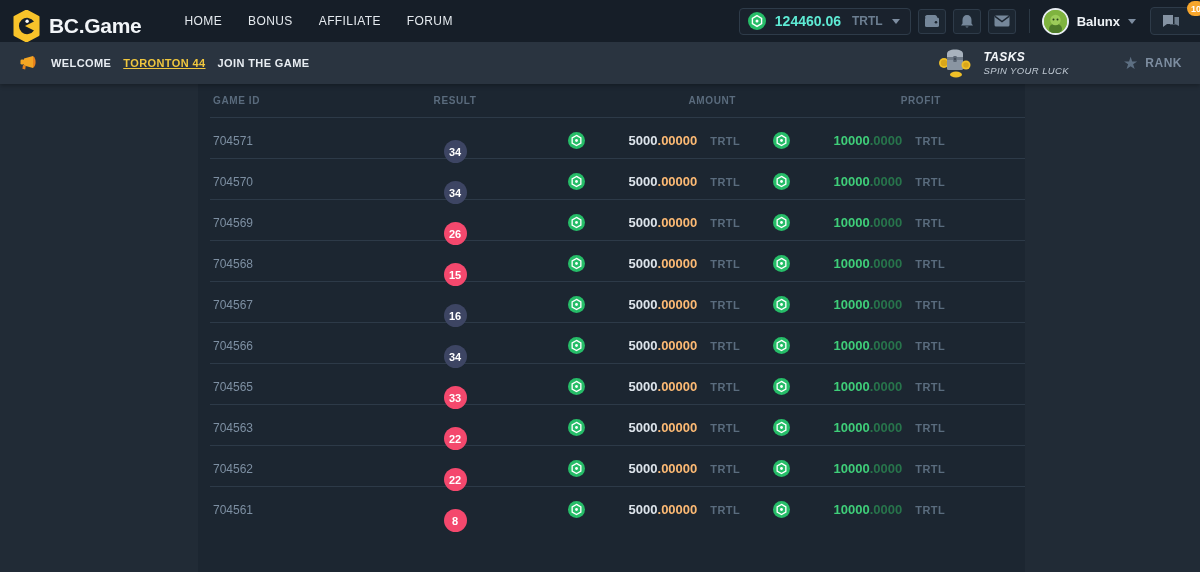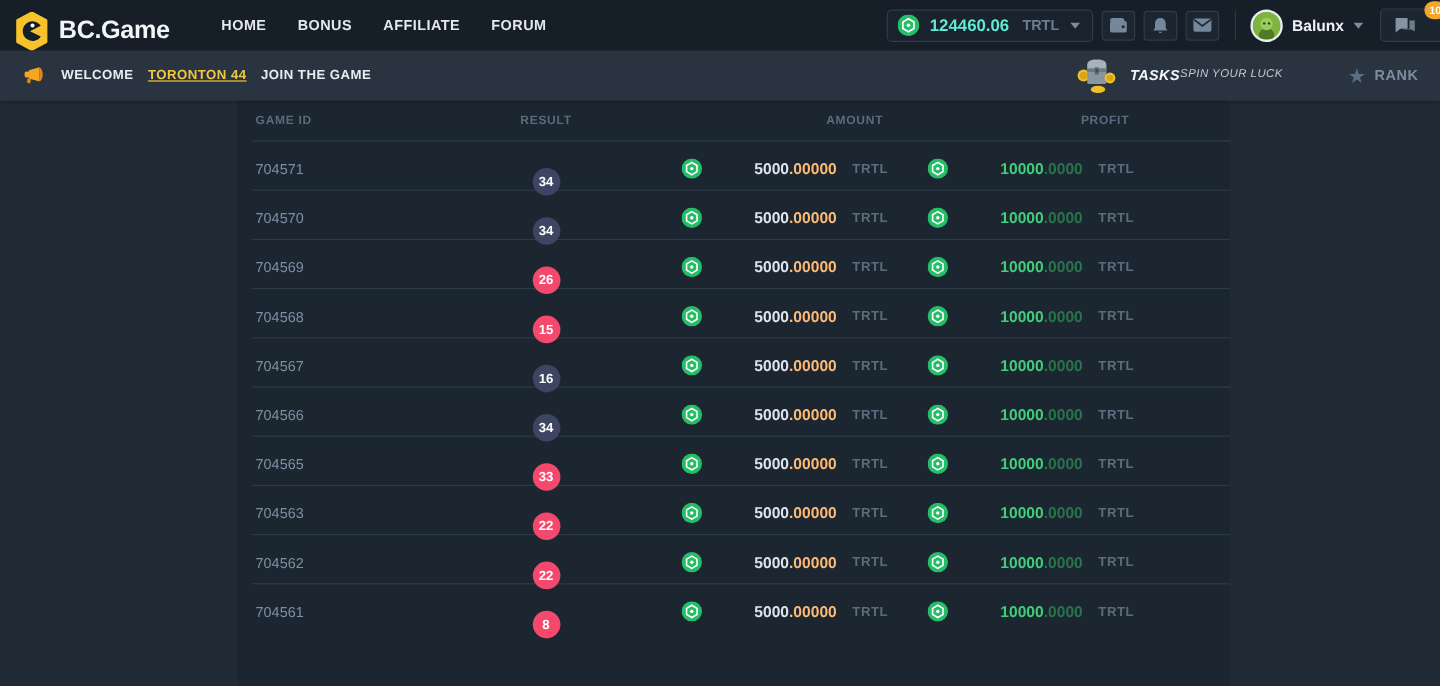--- a/index.html
+++ b/index.html
@@ -17,21 +17,21 @@
     display:flex; align-items:flex-end;
     padding:0 0 0 12px;
     position:relative; z-index:3;
   }
   .logo { display:flex; align-items:center; gap:8px; cursor:pointer; }
   .logo-text { font-size:21px; font-weight:bold; color:#f2f5f8; letter-spacing:-0.3px; }
   .nav { display:flex; align-items:center; margin-left:30px; height:42px; }
   .nav a {
     position:relative; display:flex; align-items:center; gap:5px;
     height:42px; padding:17px 13px;
-    font-size:12px; font-weight:bold; letter-spacing:0.4px;
+    font-size:12px; font-weight:normal; letter-spacing:0.4px;
     color:#e4e9ee; text-decoration:none; cursor:pointer;
   }
   .nav a.active { color:#f5be22; }
   .nav a.active .underline {
     position:absolute; left:10px; right:10px; bottom:0; height:3px;
     background:#f5be22;
   }
   .caret { display:inline-block; width:0; height:0;
     border-left:4px solid transparent; border-right:4px solid transparent;
     border-top:5px solid #7d8da0; margin-top:1px; }
@@ -74,21 +74,21 @@
     height:42px; background:#2a3440;
     display:flex; align-items:center; padding:0 18px;
     position:relative; z-index:2;
     box-shadow:0 2px 4px rgba(0,0,0,0.25);
   }
   .announce-msg { display:flex; align-items:center; gap:14px; font-size:11px;
     font-weight:bold; letter-spacing:0.4px; color:#e8edf2; }
   .announce-msg .hl { color:#f0c73e; margin:0 12px;text-decoration:underline; }
   .announce-right { margin-left:auto; display:flex; align-items:center; gap:54px; }
   .tasks { display:flex; align-items:center; gap:9px; cursor:pointer; }
-  .tasks-text { display:flex; line-height:1.25; }
+  .tasks-text { display:flex; flex-direction:column; line-height:1.25; }
   .tasks-title { font-size:12px; font-weight:bold; font-style:italic; color:#f4f7fa; letter-spacing:0.4px; }
   .tasks-sub { font-size:9.5px; font-style:italic; color:#c0cad4; letter-spacing:0.4px; }
   .rank { display:flex; align-items:center; gap:7px; cursor:pointer; margin-right:0; }
   .rank-star { color:#5d6f82; font-size:17px; line-height:1; }
   .rank-label { font-size:12px; font-weight:bold; color:#7d8da0; letter-spacing:0.5px; }
 
   
   .panel {
     position:absolute; left:198px; top:84px; width:827px; height:556px;
     background:#1c2631;

